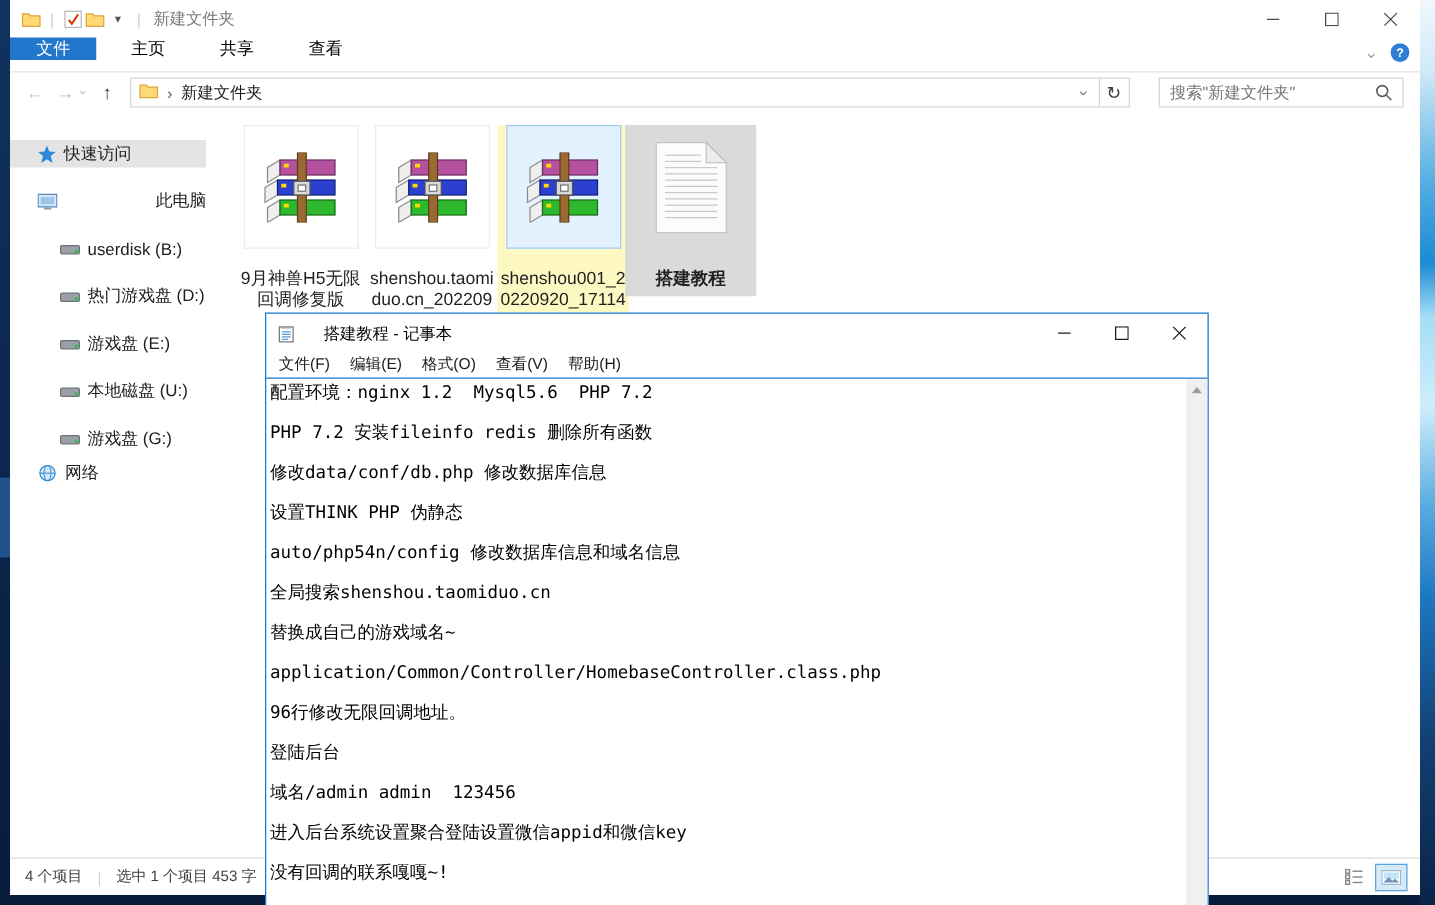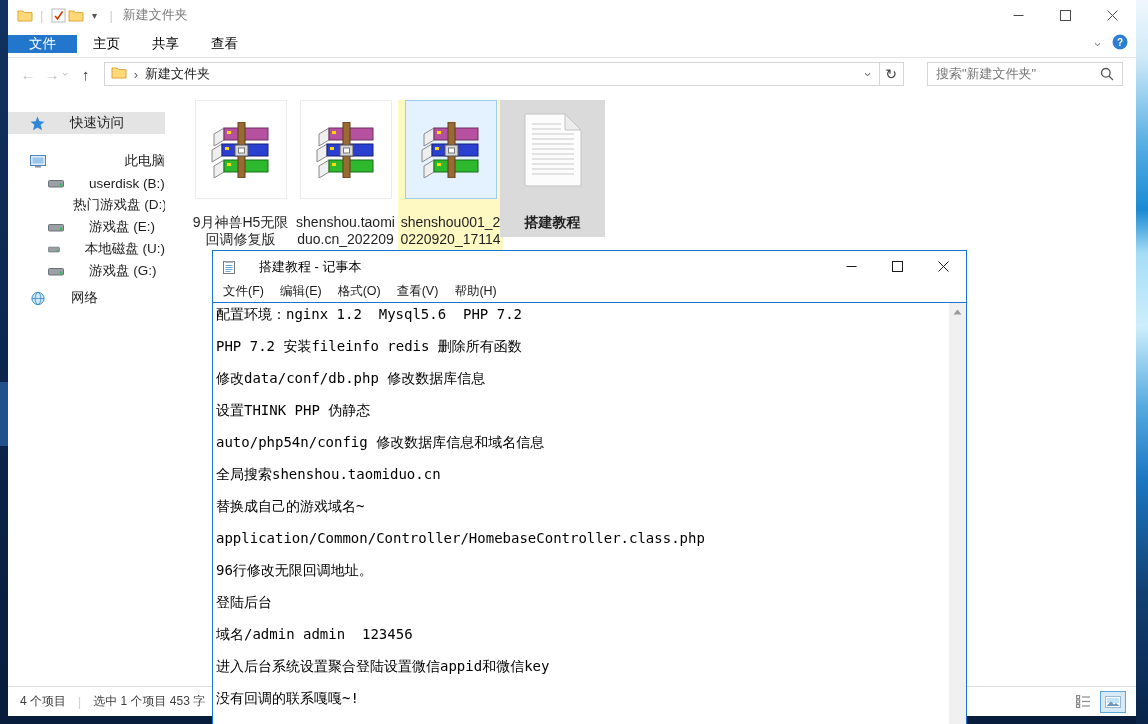--- a/index.html
+++ b/index.html
@@ -19,43 +19,43 @@
 
   
   .explorer { position:absolute; left:8px; top:0; width:1128px; height:716px; background:#fff; }
   .ex-titlebar { height:30px; display:flex; align-items:center; padding-left:8px; }
   .qat-sep { color:#cfcfcf; font-size:13px; margin:0 6px; }
   .qat-icon { width:18px; height:18px; display:flex; align-items:center; justify-content:center; }
   .ex-title { font-size:13px; color:#7b7b7b; margin-left:4px; }
   .win-btns { margin-left:auto; display:flex; height:30px; }
   .win-btn { width:47px; height:30px; display:flex; align-items:center; justify-content:center; }
 
-  .ex-tabs { height:28px; display:flex; align-items:center; border-bottom:1px solid #e3e3e3; position:relative; }
+  .ex-tabs { height:28px; display:flex; align-items:flex-start; border-bottom:1px solid #e3e3e3; position:relative;gap:12px; }
   .tab { padding:0 16px; font-size:13.5px; display:flex; align-items:center; color:#000000; }
   .tab.active { background:#2277cc; color:#fff; padding:0 21px; }
   .ribbon-right { position:absolute; right:8px; top:0; height:28px; display:flex; align-items:center; gap:12px; }
   .chev-down { color:#8a8a8a; font-size:13px; transform:rotate(90deg); display:inline-block; }
 
   .ex-toolbar { height:32px; display:flex; align-items:center; padding-left:8px; position:relative; }
   .nav-glyph { font-size:15px; width:24px; text-align:center; }
   .dim { color:#c0c0c0; } .dark { color:#3a3a3a; }
   .addr { height:24px; border:1px solid #d6d6d6; display:flex; align-items:center; width:800px; margin-left:6px; background:#fff; }
   .addr-main { flex:1; display:flex; align-items:center; gap:7px; padding-left:6px; font-size:13px; color:#1a1a1a; }
   .addr-chev { width:22px; text-align:center; color:#6d6d6d; }
   .addr-refresh { width:24px; height:100%; border-left:1px solid #d6d6d6; display:flex; align-items:center; justify-content:center; color:#3f3f3f; font-size:14px; }
   .bc-chev { color:#5f5f5f; font-size:13px; }
   .search-box { position:absolute; right:13px; top:4px; width:196px; height:24px; border:1px solid #d6d6d6; display:flex; align-items:center; padding:0 8px; font-size:13px; color:#767676; background:#fff; }
   .search-box svg { margin-left:auto; }
 
   .ex-body { position:absolute; top:90px; bottom:30px; left:0; right:0; background:#fff; }
   .sidebar { position:absolute; left:0; top:0; bottom:0; width:157px; padding-top:22px; font-size:13.5px; overflow:hidden; }
-  .side-item { height:22px; display:flex; align-items:center; gap:25px; padding-left:22px; color:#1d1d1d; white-space:nowrap; }
+  .side-item { height:22px; display:flex; align-items:center; gap:6px; padding-left:22px; color:#1d1d1d; white-space:nowrap; }
   .side-item.indent { padding-left:40px; }
   .side-item.selected { background:#e4e4e4; }
-  .mt16 { margin-top:16px;justify-content:space-between; } .mt2 { margin-top:0;text-align:center; } .mt5 { margin-top:5px; }
+  .mt16 { margin-top:16px;justify-content:space-between; } .mt2 { margin-top:16px;text-align:center; } .mt5 { margin-top:5px; }
 
   .tile { position:absolute; top:10px; width:105px; text-align:center; padding-bottom:6px; }
   .iconbox { width:92px; height:99px; margin:0 auto; background:#fff; border:1px solid #ececec; display:flex; align-items:center; justify-content:center; }
   .iconbox.plain { border-color:transparent; background:transparent; }
   .tile .label { margin-top:15px; font-size:14px; line-height:17px; color:#1f1f1f; word-break:break-all; padding:0 2px; }
   .tile.sel-active { background:#fef9c3; }
   .tile.sel-active .iconbox { background:#e4f2ff; border-color:#9fcdf2; }
   .tile.sel-inactive { background:#dadada; }
 
   .statusbar { position:absolute; left:0; right:0; bottom:0; height:30px; border-top:1px solid #dcdcdc; display:flex; align-items:center; font-size:12px; color:#3f3f3f; padding-left:12px; gap:12px; background:#fff; }

